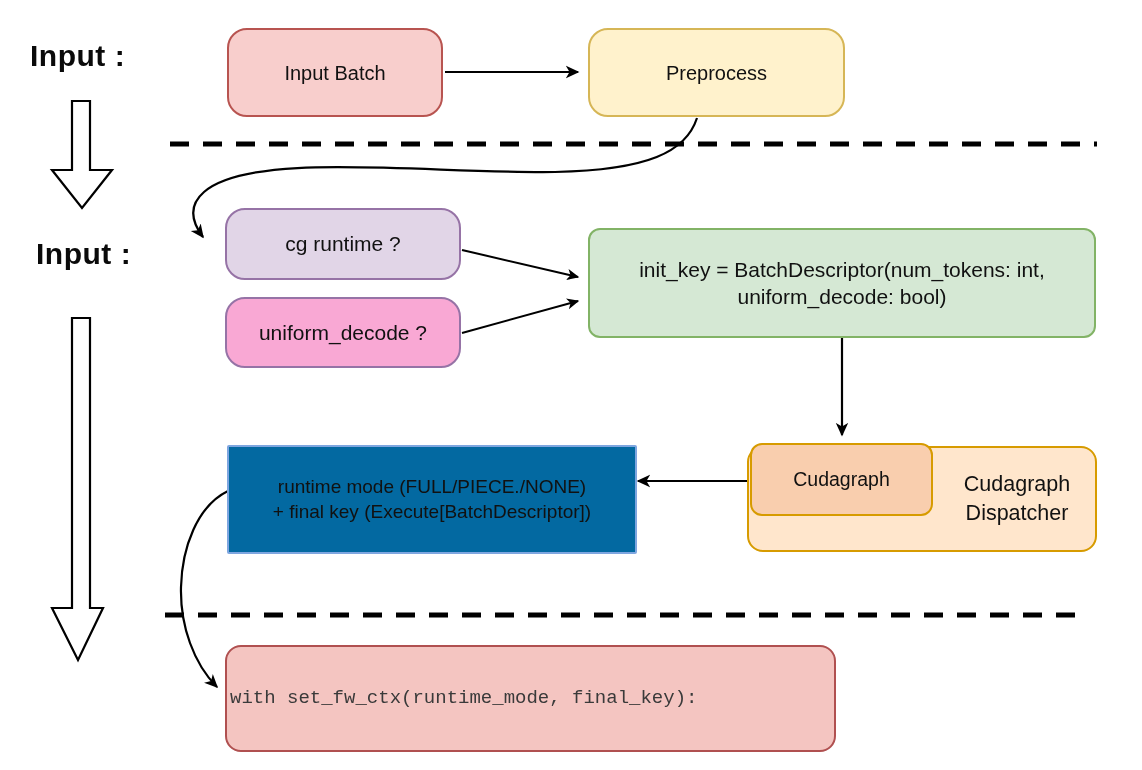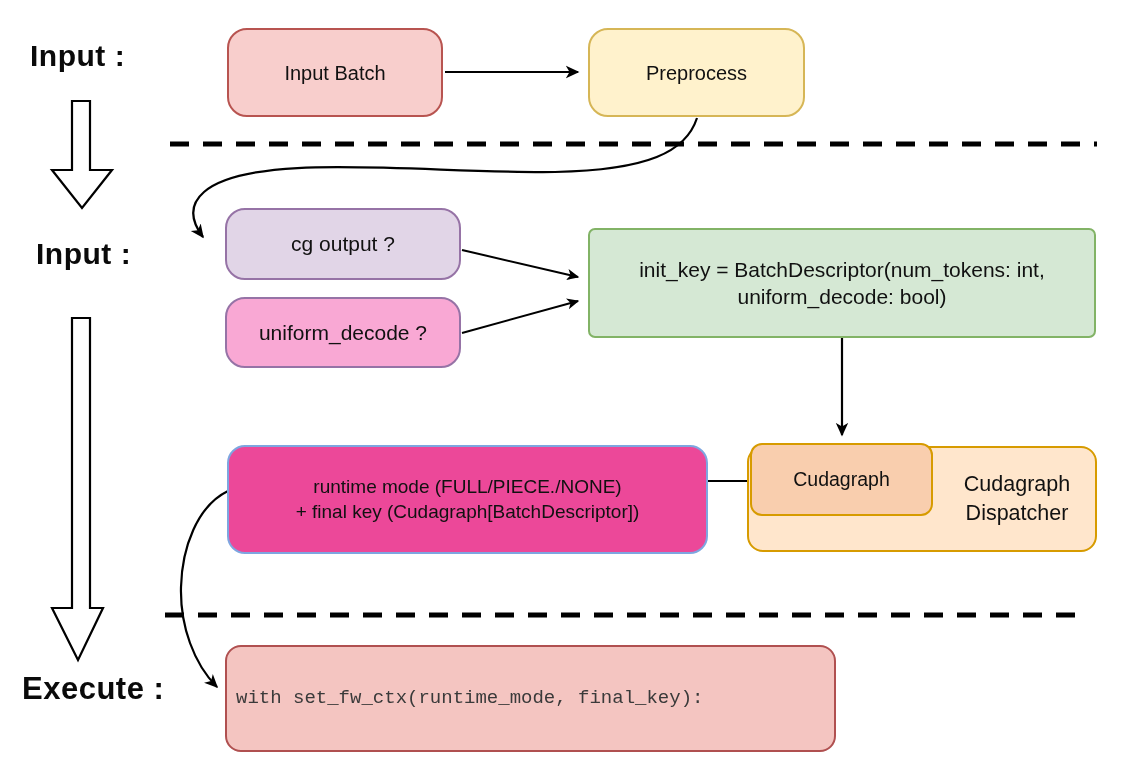--- a/index.html
+++ b/index.html
@@ -30,38 +30,38 @@
     border:2px solid #000;
     border-radius:20px;
     line-height:1.3;
   }
   .box .ln{white-space:nowrap;}
   #input-batch{
     left:227px;top:28px;width:216px;height:89px;
     background:#F8CECC;border-color:#B85450;font-size:20px;
   }
   #preprocess{
-    left:588px;top:28px;width:217px;height:89px;
+    left:588px;top:28px;width:257px;height:89px;
     background:#FFF2CC;border-color:#D6B656;font-size:20px;
   }
   #cg-padding{
     left:225px;top:208px;width:236px;height:72px;
     background:#E1D5E7;border-color:#9673A6;font-size:21px;
   }
   #uniform-decode{
     left:225px;top:297px;width:236px;height:71px;
     background:#f9a8d4;border-color:#9673A6;font-size:21px;
   }
   #init-key{
     left:588px;top:228px;width:508px;height:110px;
-    background:#D5E8D4;border-color:#82B366;font-size:21px;border-radius:7px;
+    background:#D5E8D4;border-color:#82B366;font-size:21px;border-radius:12px;
   }
   #runtime-mode{
-    left:227px;top:445px;width:481px;height:109px;
-    background:#ec4899;border-color:#7EA6E0;font-size:19px;border-radius:18px;
+    left:227px;top:445px;width:410px;height:109px;
+    background:#0369a1;border-color:#7EA6E0;font-size:19px;border-radius:2px;
   }
   #cudagraph-outer{
     left:747px;top:446px;width:350px;height:106px;
     background:#FFE6CC;border-color:#D79B00;font-size:21.5px;border-radius:16px;
   }
   #cudagraph-label{
     position:absolute;
     left:188px;top:0;width:160px;height:100%;
     display:flex;align-items:center;justify-content:center;
     text-align:center;line-height:1.35;
@@ -69,21 +69,21 @@
   #dispatch-inner{
     left:750px;top:443px;width:183px;height:73px;
     background:#F9CEAE;border-color:#D79B00;font-size:19.5px;border-radius:12px;
   }
   #execute-code{
     left:225px;top:645px;width:611px;height:107px;
     background:#F4C5C1;border-color:#B05050;border-radius:16px;
     font-family:"Liberation Mono",monospace;
     font-size:19px;color:#3a3a3a;
     align-items:flex-start;justify-content:center;
-    padding-left:9px;line-height:1.45;
+    padding-left:3px;line-height:1.45;
   }
   #execute-code .ln{white-space:pre;}
   svg.wires{position:absolute;left:0;top:0;width:1142px;height:770px;pointer-events:none;}
 </style>
 </head>
 <body>
 
 <div class="canvas">
 
   <svg class="wires">
@@ -104,46 +104,45 @@
     <line x1="462" y1="333" x2="578" y2="301" stroke="#000" stroke-width="2" marker-end="url(#arrow)"></line>
     <line x1="842" y1="338" x2="842" y2="435" stroke="#000" stroke-width="2.2" marker-end="url(#arrow)"></line>
     <line x1="747" y1="481" x2="638" y2="481" stroke="#000" stroke-width="2.2" marker-end="url(#arrow)"></line>
 
     <path d="M697,118 C686,152 648,170 555,172 C430,174 252,150 204,192 C189,205 191,221 203,237" fill="none" stroke="#000" stroke-width="2.2" marker-end="url(#arrow)"></path>
     <path d="M228,491 C197,506 182,548 181,587 C180,626 194,664 217,687" fill="none" stroke="#000" stroke-width="2.2" marker-end="url(#arrow)"></path>
   </svg>
 
   <div class="stage-label" style="left:30px;top:39px;">Input :</div>
   <div class="stage-label" style="left:36px;top:237px;">Input :</div>
-  <div class="stage-label" style="left:22px;top:671px;font-size:31px;">Execute :</div>
 
   <div class="box" id="input-batch">
     <span class="ln">Input Batch</span>
   </div>
 
   <div class="box" id="preprocess">
     <span class="ln">Preprocess</span>
   </div>
 
   <div class="box" id="cg-padding">
-    <span class="ln">cg output ?</span>
+    <span class="ln">cg runtime ?</span>
   </div>
 
   <div class="box" id="uniform-decode">
     <span class="ln">uniform_decode ?</span>
   </div>
 
   <div class="box" id="init-key">
     <span class="ln">init_key = BatchDescriptor(num_tokens: int,</span>
     <span class="ln">uniform_decode: bool)</span>
   </div>
 
   <div class="box" id="runtime-mode">
     <span class="ln">runtime mode (FULL/PIECE./NONE)</span>
-    <span class="ln">+ final key (Cudagraph[BatchDescriptor])</span>
+    <span class="ln">+ final key (Execute[BatchDescriptor])</span>
   </div>
 
   <div class="box" id="cudagraph-outer">
     <div id="cudagraph-label">Cudagraph Dispatcher</div>
   </div>
 
   <div class="box" id="dispatch-inner">
     <span class="ln">Cudagraph</span>
   </div>
 

